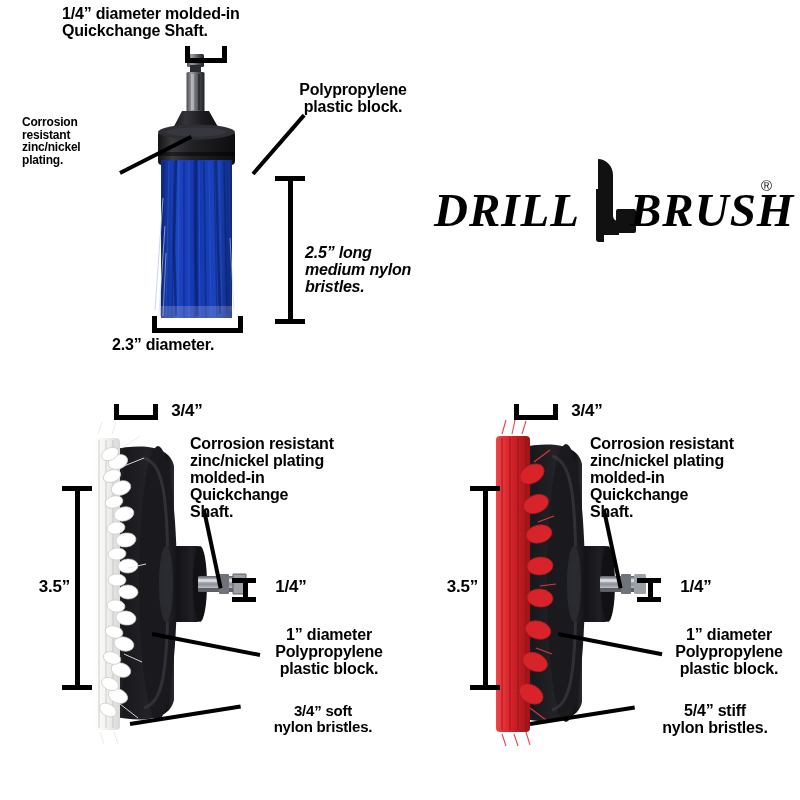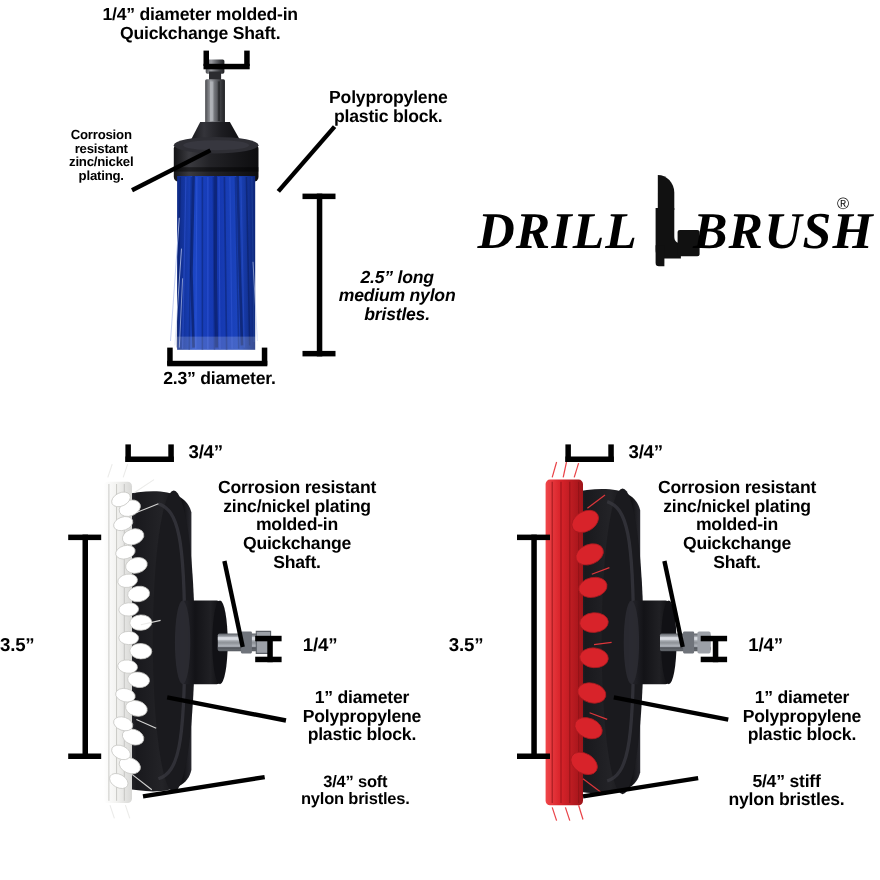--- a/index.html
+++ b/index.html
@@ -19,23 +19,23 @@
   }
   .abs { position: absolute; }
   .callout {
     position: absolute;
     color: #000000;
     font-weight: bold;
     line-height: 1.06;
     white-space: pre-line;
     letter-spacing: -0.2px;
   }
-  .c-center { text-align: center; }
+  .c-center { text-align: left; }
   .c-left   { text-align: center; }
-  .c-right  { }
+  .c-right  { text-align: right; }
 
   
   .leader {
     position: absolute;
     background: #000;
     transform-origin: 0 50%;
     height: 4px;
   }
   .dimline-v {
     position: absolute;

